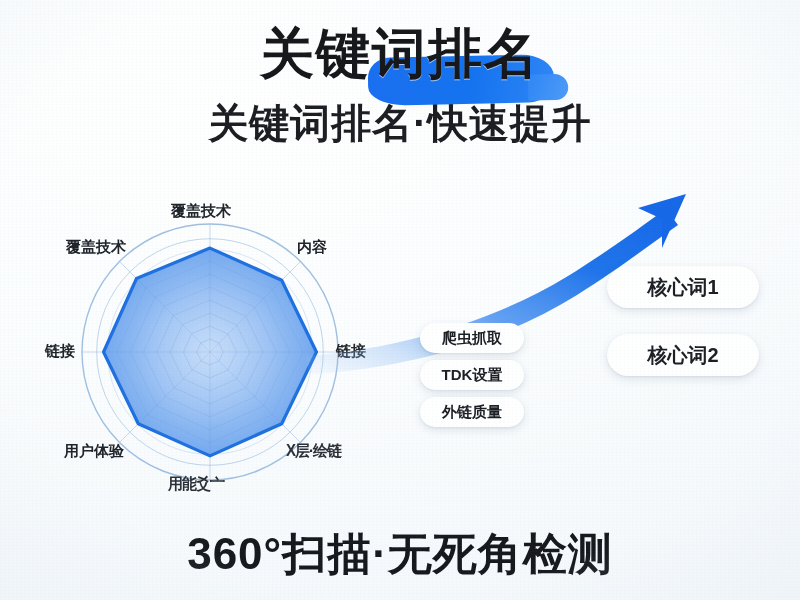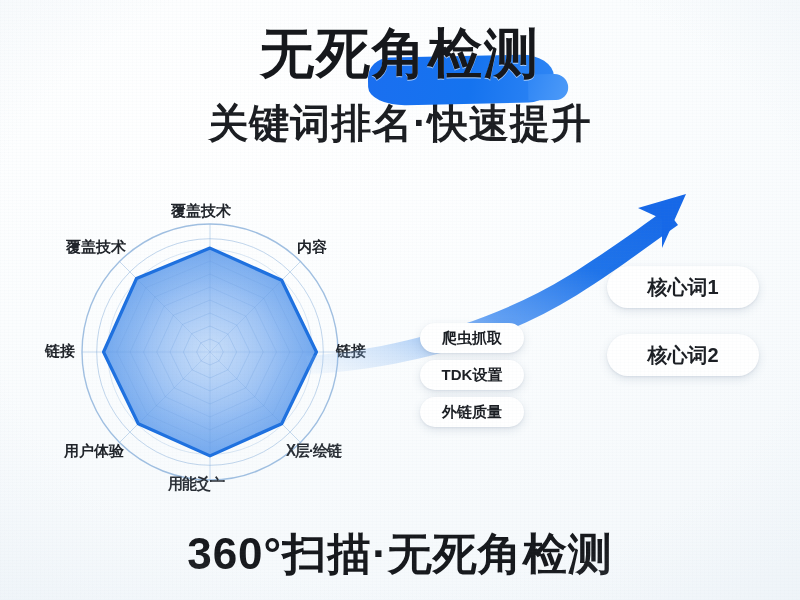--- a/index.html
+++ b/index.html
@@ -138,21 +138,21 @@
   #pill-kw2    { left:607px; top:334px; }
 </style>
 </head>
 <body>
 
 <div id="poster">
 
   <div id="headline-block">
     <div id="title-wrap">
       <div id="title-swoosh"></div>
-      <div id="main-title">无死角检测</div>
+      <div id="main-title">关键词排名</div>
     </div>
     <div id="sub-title">关键词排名·快速提升</div>
   </div>
 
   <div id="radar-wrap">
     <svg id="radar-svg" viewBox="0 0 330 320">
       <defs>
         <radialGradient id="fillGrad" cx="50%" cy="50%" r="50%">
           <stop offset="0%" stop-color="#a9cbf6" stop-opacity="0.92"></stop>
           <stop offset="55%" stop-color="#8fbaf3" stop-opacity="0.95"></stop>

